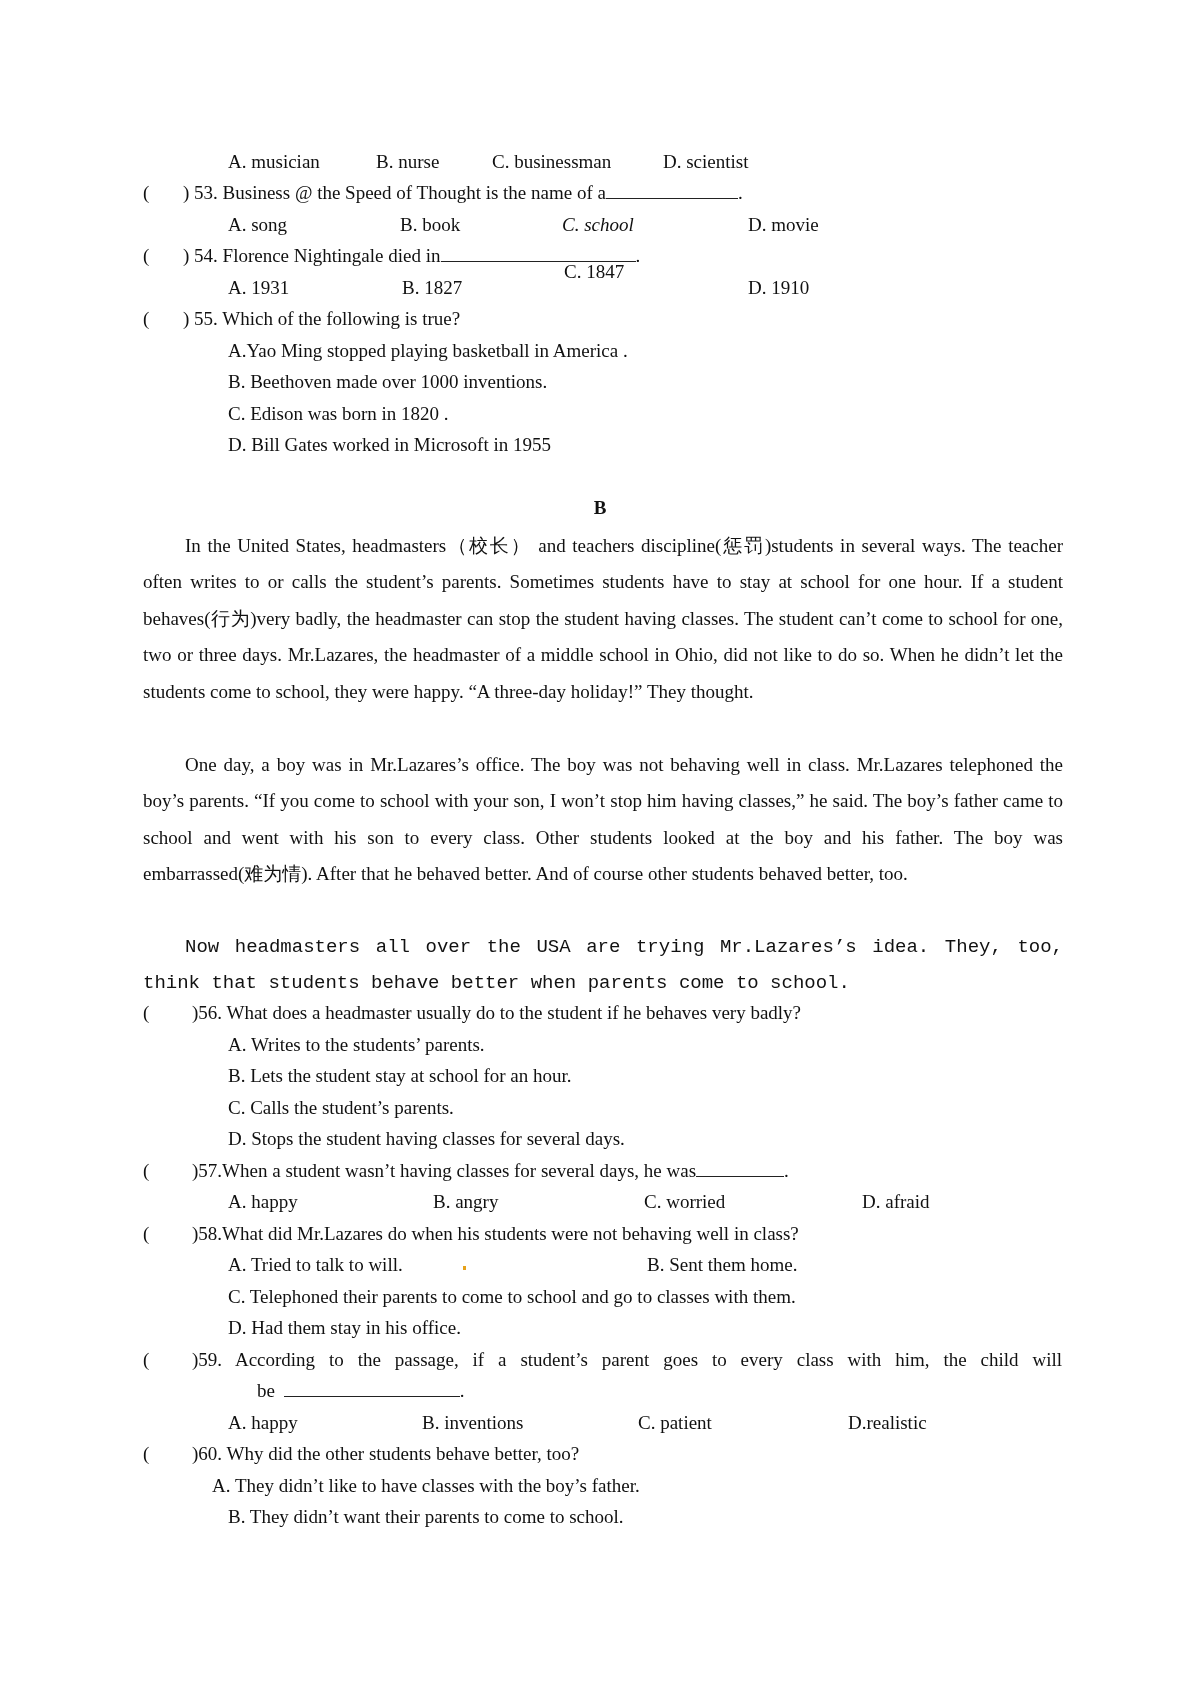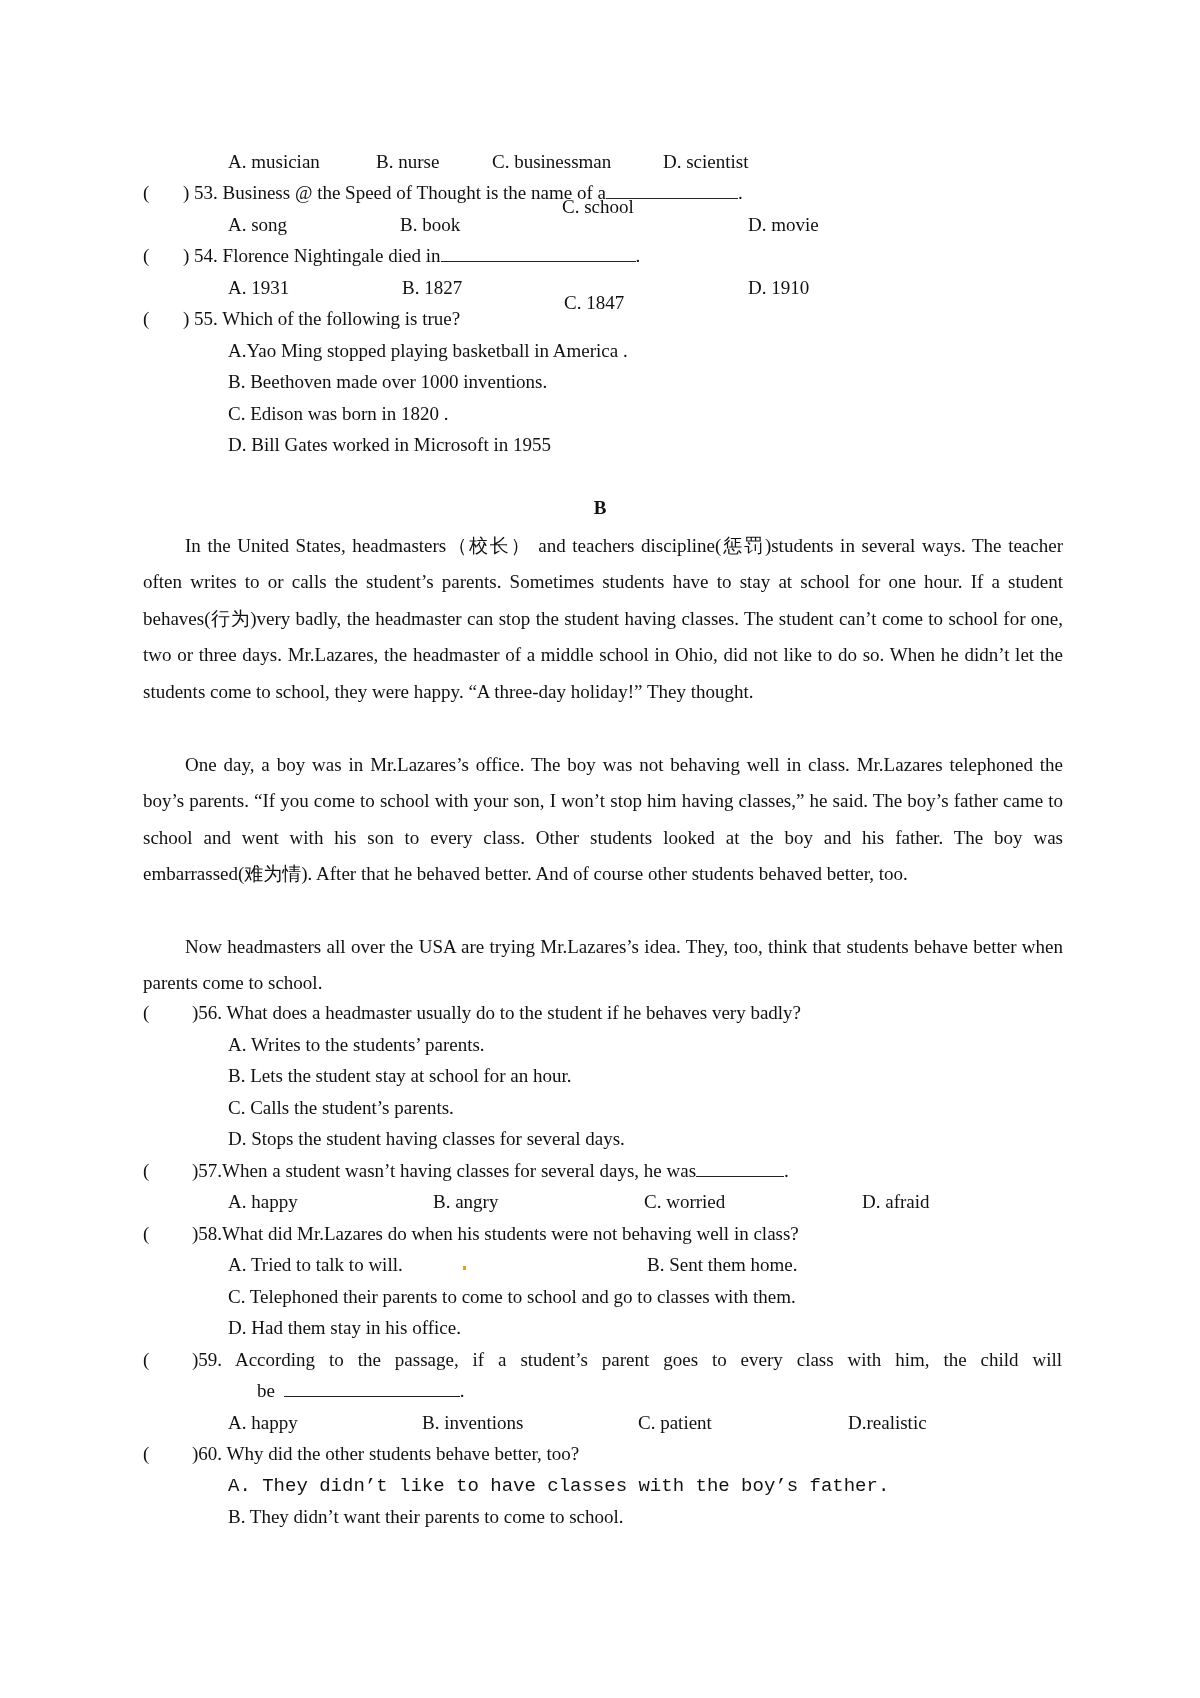--- a/index.html
+++ b/index.html
@@ -34,36 +34,36 @@
   <div class="line" style="top:182px; left:143px;">
     <span>(</span>
   </div>
   <div class="line" style="top:182px; left:183px;">
     <span>)</span>
     <span>53.</span>
     <span>Business @ the Speed of Thought is the name of a</span><span class="blank" style="width:132px;"></span><span>.</span>
   </div>
   <span class="opt" style="left:228px; top:214px;">A. song</span>
   <span class="opt" style="left:400px; top:214px;">B. book</span>
-  <span class="opt" style="left:562px; top:196px;">C. school</span>
+  <span class="opt" style="left:562px; top:214px;font-style:italic;">C. school</span>
   <span class="opt" style="left:748px; top:214px;text-align:right;">D. movie</span>
 </div>
 
 <div>
   <div class="line" style="top:245px; left:143px;">
     <span>(</span>
   </div>
   <div class="line" style="top:245px; left:183px;">
     <span>)</span>
     <span>54.</span>
     <span>Florence Nightingale died in</span><span class="blank" style="width:195px;"></span><span>.</span>
   </div>
   <span class="opt" style="left:228px; top:277px;">A. 1931</span>
   <span class="opt" style="left:402px; top:277px;">B. 1827</span>
-  <span class="opt" style="left:564px; top:292px;text-align:right;">C. 1847</span>
+  <span class="opt" style="left:564px; top:261px;text-align:right;">C. 1847</span>
   <span class="opt" style="left:748px; top:277px;">D. 1910</span>
 </div>
 
 <div>
   <div class="line" style="top:308px; left:143px;">
     <span>(</span>
   </div>
   <div class="line" style="top:308px; left:183px;">
     <span>)</span>
     <span>55.</span>
@@ -72,21 +72,21 @@
   <span class="opt" style="left:228px; top:340px;">A.Yao Ming stopped playing basketball in America .</span>
   <span class="opt" style="left:228px; top:371px;">B. Beethoven made over 1000 inventions.</span>
   <span class="opt" style="left:228px; top:403px;font-family:Liberation Serif, serif;">C. Edison was born in 1820 .</span>
   <span class="opt" style="left:228px; top:434px;">D. Bill Gates worked in Microsoft in 1955</span>
 </div>
 
 <div class="heading" style="top:497px;">B</div>
 
 <div class="para" style="top:528px;"><span class="indent"></span><span>In the United States, headmasters（校长） and teachers discipline(惩罚)students in several ways. The teacher often writes to or calls the student’s parents. Sometimes students have to stay at school for one hour. If a student behaves(行为)very badly, the headmaster can stop the student having classes. The student can’t come to school for one, two or three days. Mr.Lazares, the headmaster of a middle school in Ohio, did not like to do so. When he didn’t let the students come to school, they were happy. “A three-day holiday!” They thought.</span></div>
 <div class="para" style="top:747px;"><span class="indent"></span><span>One day, a boy was in Mr.Lazares’s office. The boy was not behaving well in class. Mr.Lazares telephoned the boy’s parents. “If you come to school with your son, I won’t stop him having classes,” he said. The boy’s father came to school and went with his son to every class. Other students looked at the boy and his father. The boy was embarrassed(难为情). After that he behaved better. And of course other students behaved better, too.</span></div>
-<div class="para" style="top:929px;"><span class="indent"></span><span>Now headmasters all over the USA are trying Mr.Lazares’s idea. They, too, think that students behave better when parents come to school.</span></div>
+<div class="para" style="top:929px;font-family:Liberation Mono, monospace;"><span class="indent"></span><span>Now headmasters all over the USA are trying Mr.Lazares’s idea. They, too, think that students behave better when parents come to school.</span></div>
 
 <div>
   <div class="line" style="top:1002px; left:143px;">
     <span>(</span>
   </div>
   <div class="line" style="top:1002px; left:192px;">
     <span>)</span><span>56. What does a headmaster usually do to the student if he behaves very badly?</span>
   </div>
   <span class="opt" style="left:228px; top:1034px;">A. Writes to the students’ parents.</span>
   <span class="opt" style="left:228px; top:1065px;">B. Lets the student stay at school for an hour.</span>
@@ -138,15 +138,15 @@
   <span class="opt" style="left:848px; top:1412px;">D.realistic</span>
 </div>
 
 <div>
   <div class="line" style="top:1443px; left:143px;">
     <span>(</span>
   </div>
   <div class="line" style="top:1443px; left:192px;">
     <span>)</span><span>60. Why did the other students behave better, too?</span>
   </div>
-  <span class="opt" style="left:228px; top:1475px;font-family:Liberation Mono, monospace;">A. They didn’t like to have classes with the boy’s father.</span>
+  <span class="opt" style="left:212px; top:1475px;">A. They didn’t like to have classes with the boy’s father.</span>
   <span class="opt" style="left:228px; top:1506px;">B. They didn’t want their parents to come to school.</span>
 </div>
 
 </body></html>

